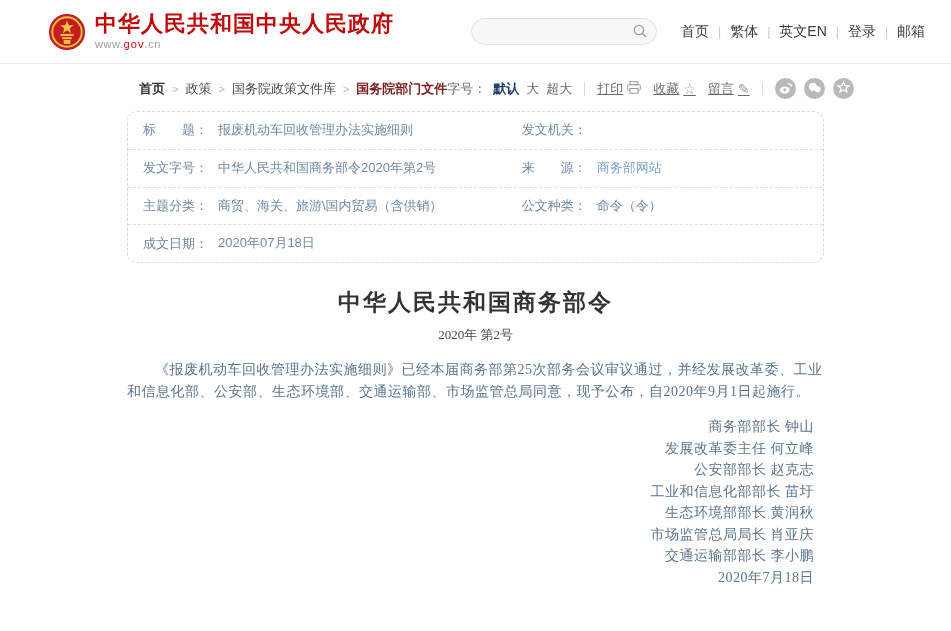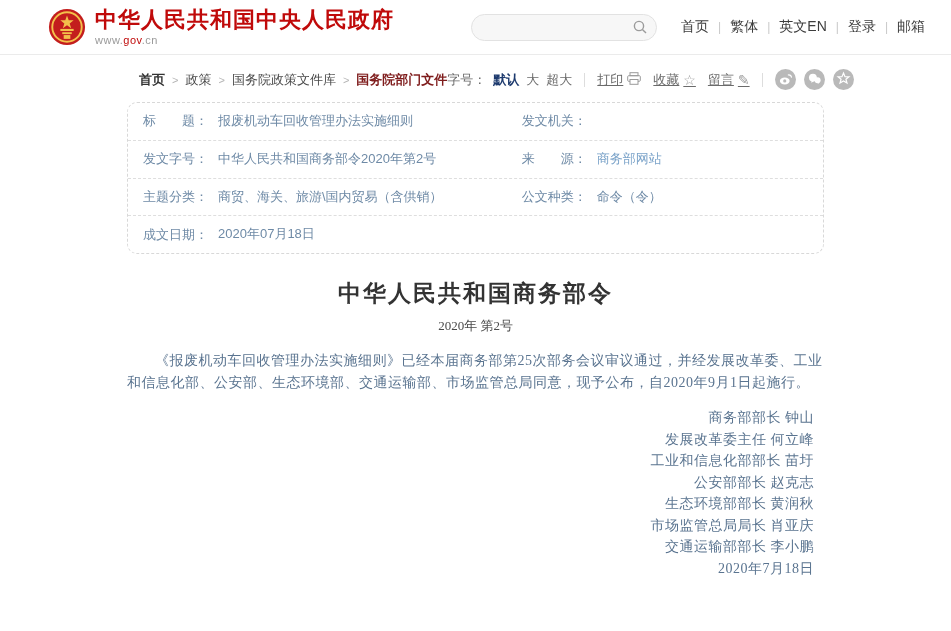--- a/index.html
+++ b/index.html
@@ -1,26 +1,26 @@
 <!DOCTYPE html>
 <html><head>
 <meta charset="utf-8">
 <style>
   * { margin:0; padding:0; box-sizing:border-box; }
   html,body { width:951px; height:631px; background:#fff; overflow:hidden;
               font-family:"Liberation Sans","DejaVu Sans",sans-serif; }
 
   
-  .site-header { height:55px; display:flex; align-items:center;
+  .site-header { height:64px; display:flex; align-items:center;
                  padding:0 26px 0 48px; border-bottom:1px solid #ebebeb; background:#fff; }
   .brand { display:flex; align-items:center; cursor:pointer; }
   .emblem { width:38px; height:38px; margin-right:9px; flex-shrink:0; }
   .brand-text .site-title { font-size:22px; font-weight:bold; color:#c00a0a; letter-spacing:1px; line-height:24px; }
   .brand-text .site-url { font-size:11px; color:#9a9a9a; margin-top:2px; letter-spacing:.5px; }
-  .brand-text .site-url .red { color:#c00a0a; }
+  .brand-text .site-url .red { color:#c00a0a;font-family:Liberation Mono, monospace; }
 
   .header-right { margin-left:auto; display:flex; align-items:center; }
   .search-box { position:relative; width:186px; height:27px; margin-right:24px; }
   .search-input { width:100%; height:100%; border:1px solid #e2e2e2; background:#f7f7f7;
                   border-radius:14px; outline:none; padding:0 30px 0 12px; font-size:13px; color:#333; }
   .search-icon { position:absolute; right:9px; top:5px; }
 
   .top-nav { display:flex; align-items:center; font-size:14px; color:#3d3d3d; }
   .top-nav a { color:#3d3d3d; text-decoration:none; cursor:pointer; white-space:nowrap; }
   .top-nav .sep { color:#c9c9c9; margin:0 9px; font-size:12px; }
@@ -222,22 +222,22 @@
   </div>
 
   <div class="doc">
     <div class="doc-title">中华人民共和国商务部令</div>
     <div class="doc-number">2020年 第2号</div>
     <p class="doc-paragraph">《报废机动车回收管理办法实施细则》已经本届商务部第25次部务会议审议通过，并经发展改革委、工业和信息化部、公安部、生态环境部、交通运输部、市场监管总局同意，现予公布，自2020年9月1日起施行。</p>
 
     <div class="signatures">
       <div>商务部部长 钟山</div>
       <div>发展改革委主任 何立峰</div>
+      <div>公安部部长 赵克志</div>
       <div>工业和信息化部部长 苗圩</div>
-      <div>公安部部长 赵克志</div>
       <div>生态环境部部长 黄润秋</div>
       <div>市场监管总局局长 肖亚庆</div>
       <div>交通运输部部长 李小鹏</div>
       <div>2020年7月18日</div>
     </div>
 
   </div>
 
 </div>
 

